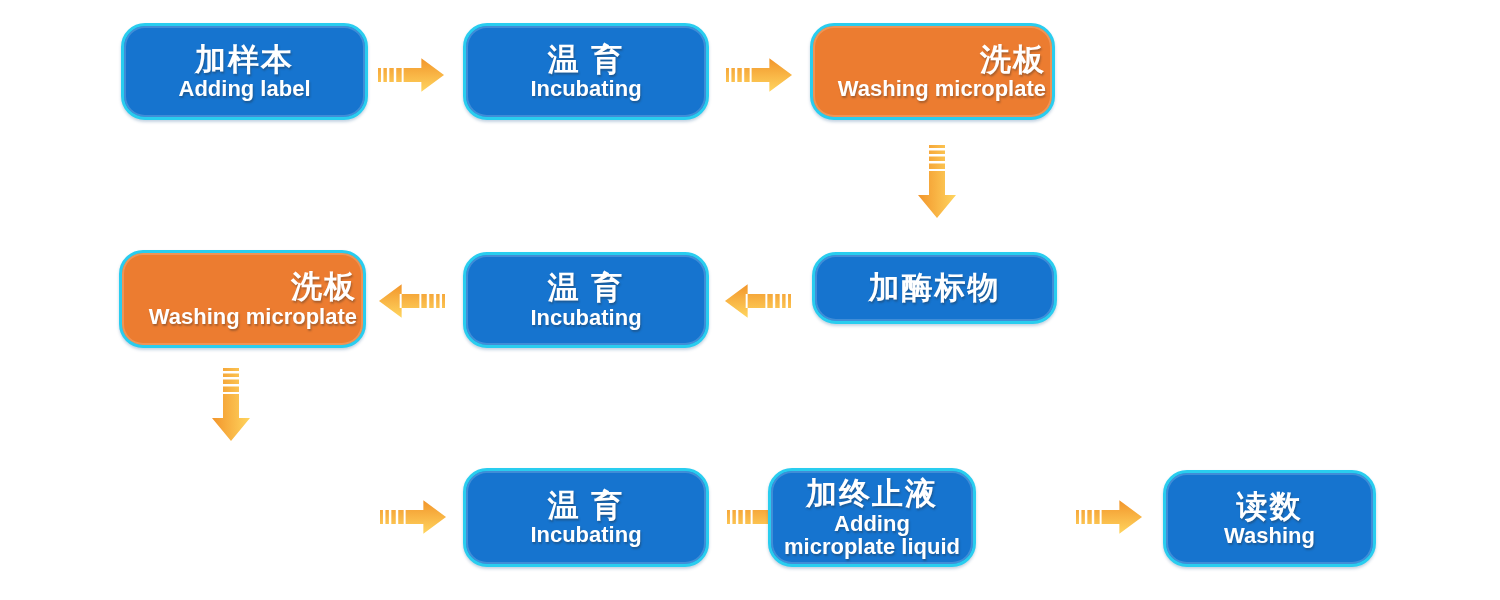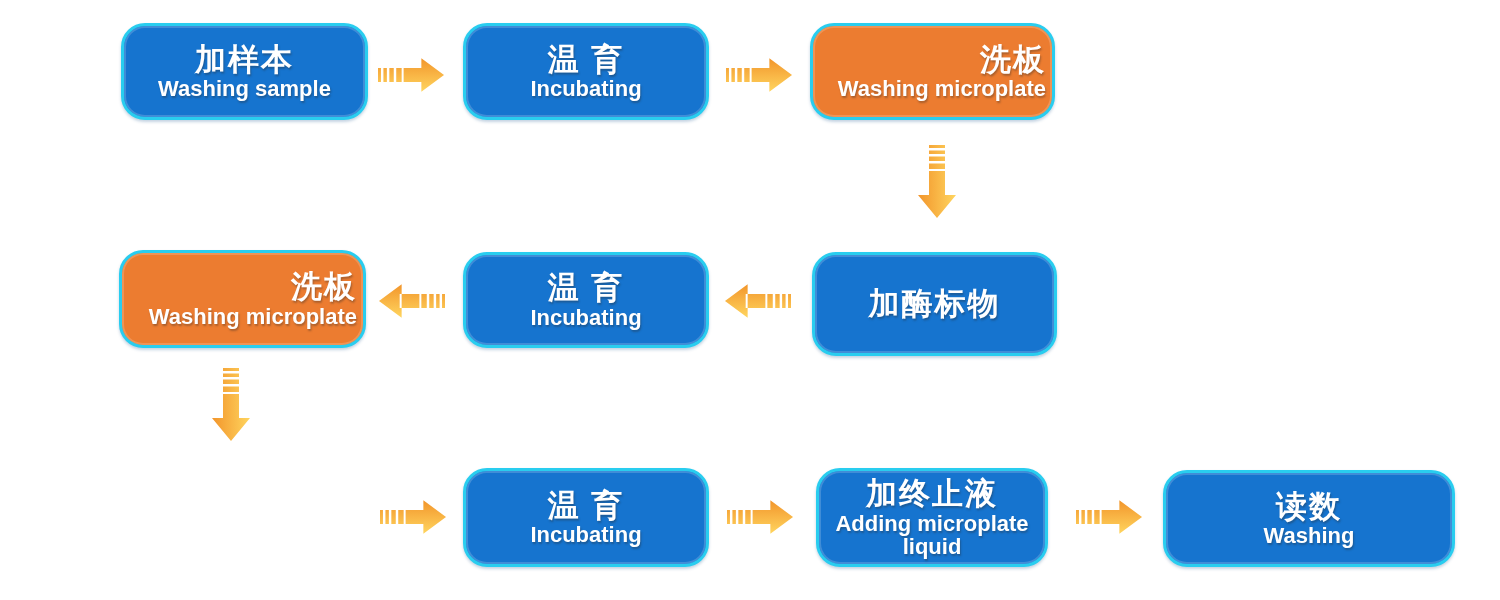--- a/index.html
+++ b/index.html
@@ -52,27 +52,27 @@
     font-size:22px;
     font-weight:bold;
     line-height:1.08;
     text-shadow:1px 2px 2px rgba(40,40,40,0.35);
   }
 
   
   .n1{left:121px;top:23px;width:247px;height:97px}
   .n2{left:463px;top:23px;width:246px;height:97px}
   .n3{left:810px;top:23px;width:245px;height:97px}
-  .n4{left:812px;top:252px;width:245px;height:104px}
+  .n4{left:812px;top:252px;width:245px;height:72px}
   .n5{left:463px;top:252px;width:246px;height:96px}
   .n6{left:119px;top:250px;width:247px;height:98px}
   .n7{left:119px;top:468px;width:248px;height:99px}
   .n8{left:463px;top:468px;width:246px;height:99px}
-  .n9{left:816px;top:468px;width:232px;height:99px}
-  .n10{left:1163px;top:470px;width:292px;height:97px}
+  .n9{left:768px;top:468px;width:208px;height:99px}
+  .n10{left:1163px;top:470px;width:213px;height:97px}
 
   .arrow{position:absolute;display:block;}
   .arrow-h{width:67px;height:36px;}
   .arrow-v{width:40px;height:74px;}
   .a1{left:378px;top:57px}
   .a2{left:726px;top:57px}
   .a3{left:917px;top:145px}
   .a4{left:724px;top:283px}
   .a5{left:378px;top:283px}
   .a6{left:211px;top:368px}
@@ -96,21 +96,21 @@
     <path id="shape-arrow-right" fill="url(#gradV)" d="M0,11 h3 v14 h-3 z M5.5,11 h3.5 v14 h-3.5 z M11.5,11 h4.5 v14 h-4.5 z M18.5,11 h5.5 v14 h-5.5 z M26,11 h20 v14 h-20 z M44,1 L67,18 L44,35 z"></path>
     <path id="shape-arrow-left" fill="url(#gradV)" d="M24,1 L1,18 L24,35 z M22,11 h20 v14 h-20 z M44,11 h5.5 v14 h-5.5 z M52,11 h4.5 v14 h-4.5 z M59,11 h3.5 v14 h-3.5 z M65,11 h3 v14 h-3 z"></path>
     <path id="shape-arrow-down" fill="url(#gradH)" d="M12,0 h16 v3 h-16 z M12,5.5 h16 v3.5 h-16 z M12,11.5 h16 v4.5 h-16 z M12,18.5 h16 v5.5 h-16 z M12,26 h16 v26 h-16 z M1,50 L39,50 L20,73 z"></path>
   </defs>
 </svg>
 
 <div class="canvas">
 
   <div class="node n1" data-variant="blue">
     <div class="node-zh">加样本</div>
-    <div class="node-en">Washing sample</div>
+    <div class="node-en">Adding label</div>
   </div>
   <svg class="arrow arrow-h a1" viewBox="0 0 68 36">
       <use href="#shape-arrow-right"></use>
     </svg>
 
   <div class="node n2" data-variant="blue">
     <div class="node-zh">温 育</div>
     <div class="node-en">Incubating</div>
   </div>
   <svg class="arrow arrow-h a2" viewBox="0 0 68 36">

